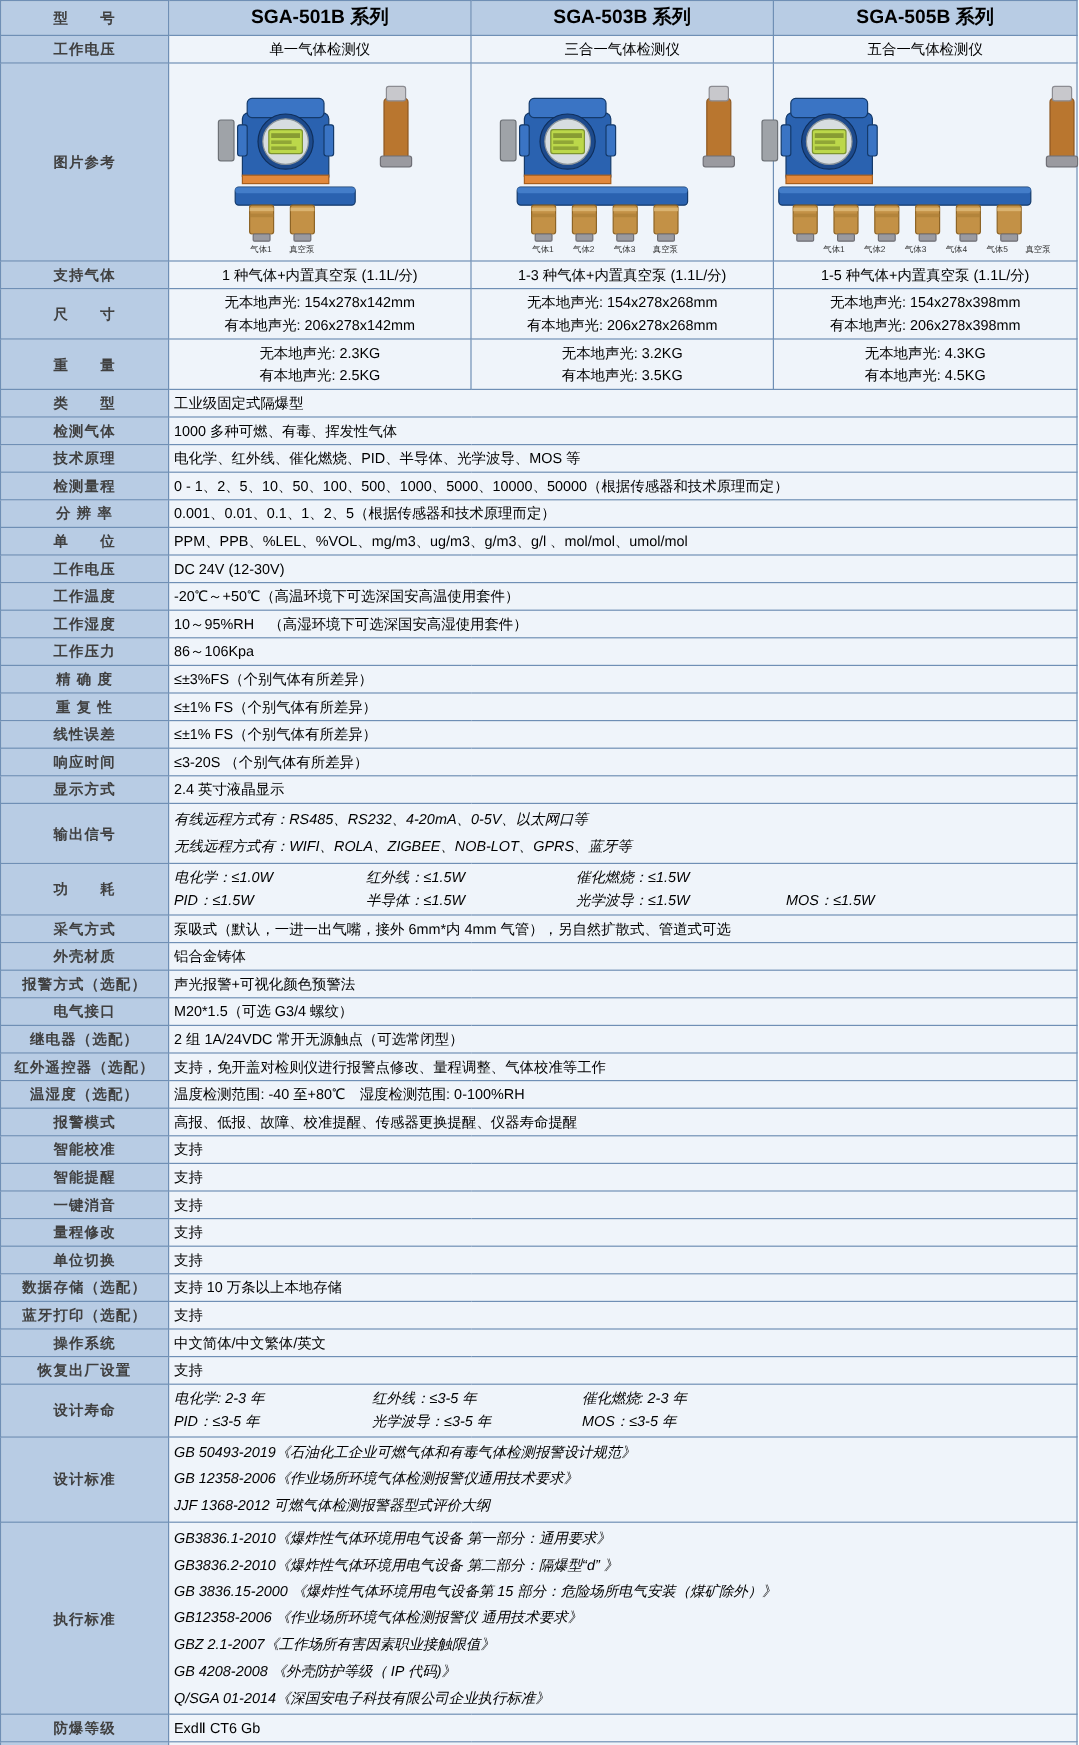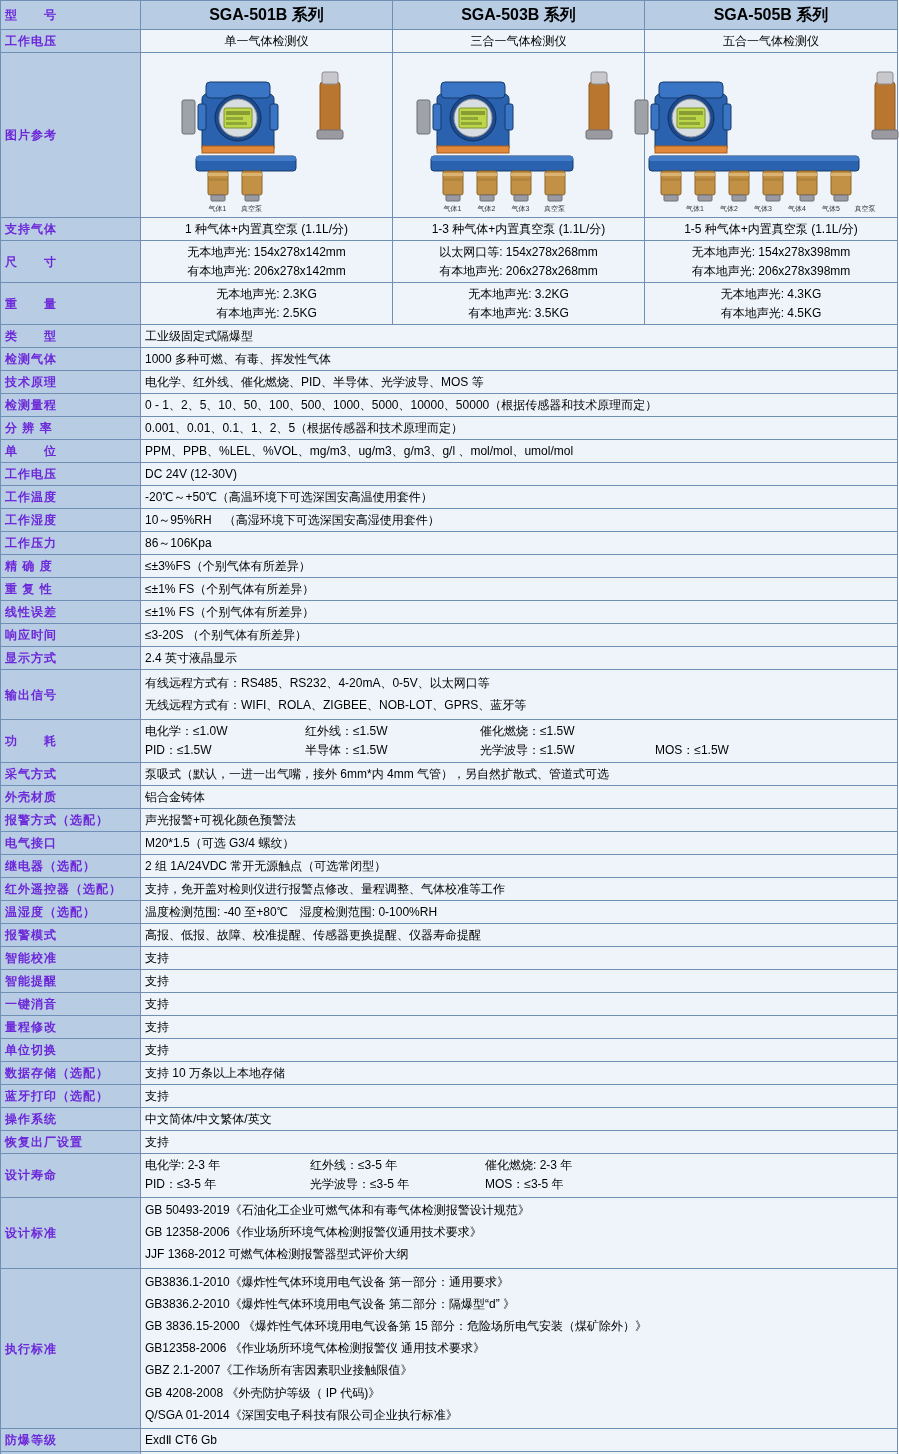--- a/index.html
+++ b/index.html
@@ -22,23 +22,24 @@
   table.spec td {
     border: 1px solid #6f8fb5;
     padding: 2px 4px;
     vertical-align: middle;
     font-size: 12px;
     line-height: 1.5;
   }
   td.label {
     width: 140px;
     background: #b8cce4;
+    text-align: center;
     font-weight: bold;
     letter-spacing: 1px;
-    color: #6d28d9;
+    color: #404040;
     font-size: 12.5px;
   }
   td.val {
     background: #eff4fa;
     padding-left: 7px;
   }
   td.valc {
     background: #eff4fa;
     text-align: center;
   }
@@ -72,21 +73,21 @@
     position: absolute;
     bottom: 1px;
     left: 0;
     right: 0;
     text-align: center;
     font-size: 7px;
     color: #333;
     letter-spacing: 0;
   }
   .legend span { display: inline-block; }
-  .multi-line-cell div { line-height: 1.6; }
+  .multi-line-cell div { line-height: 1.6; font-style: italic; }
   .fl { display: flex; flex-wrap: wrap; }
   .fl > div { white-space: nowrap; }
   .pw1 { width: 160px; }
   .pw2 { width: 175px; }
   .pw3 { width: 175px; }
   .lifew1 { width: 165px; }
   .lifew2 { width: 175px; }
   .std-line { padding: 1.5px 0; }
 </style>
 </head>
@@ -304,21 +305,21 @@
         <td class="valc">1-3 种气体+内置真空泵 (1.1L/分)</td>
         <td class="valc">1-5 种气体+内置真空泵 (1.1L/分)</td>
       </tr>
       <tr>
         <td class="label">尺　　寸</td>
         <td class="valc two-line">
           <div>无本地声光: 154x278x142mm</div>
           <div>有本地声光: 206x278x142mm</div>
         </td>
         <td class="valc two-line">
-          <div>以太网口等: 154x278x268mm</div>
+          <div>无本地声光: 154x278x268mm</div>
           <div>有本地声光: 206x278x268mm</div>
         </td>
         <td class="valc two-line">
           <div>无本地声光: 154x278x398mm</div>
           <div>有本地声光: 206x278x398mm</div>
         </td>
       </tr>
       <tr>
         <td class="label">重　　量</td>
         <td class="valc two-line">

